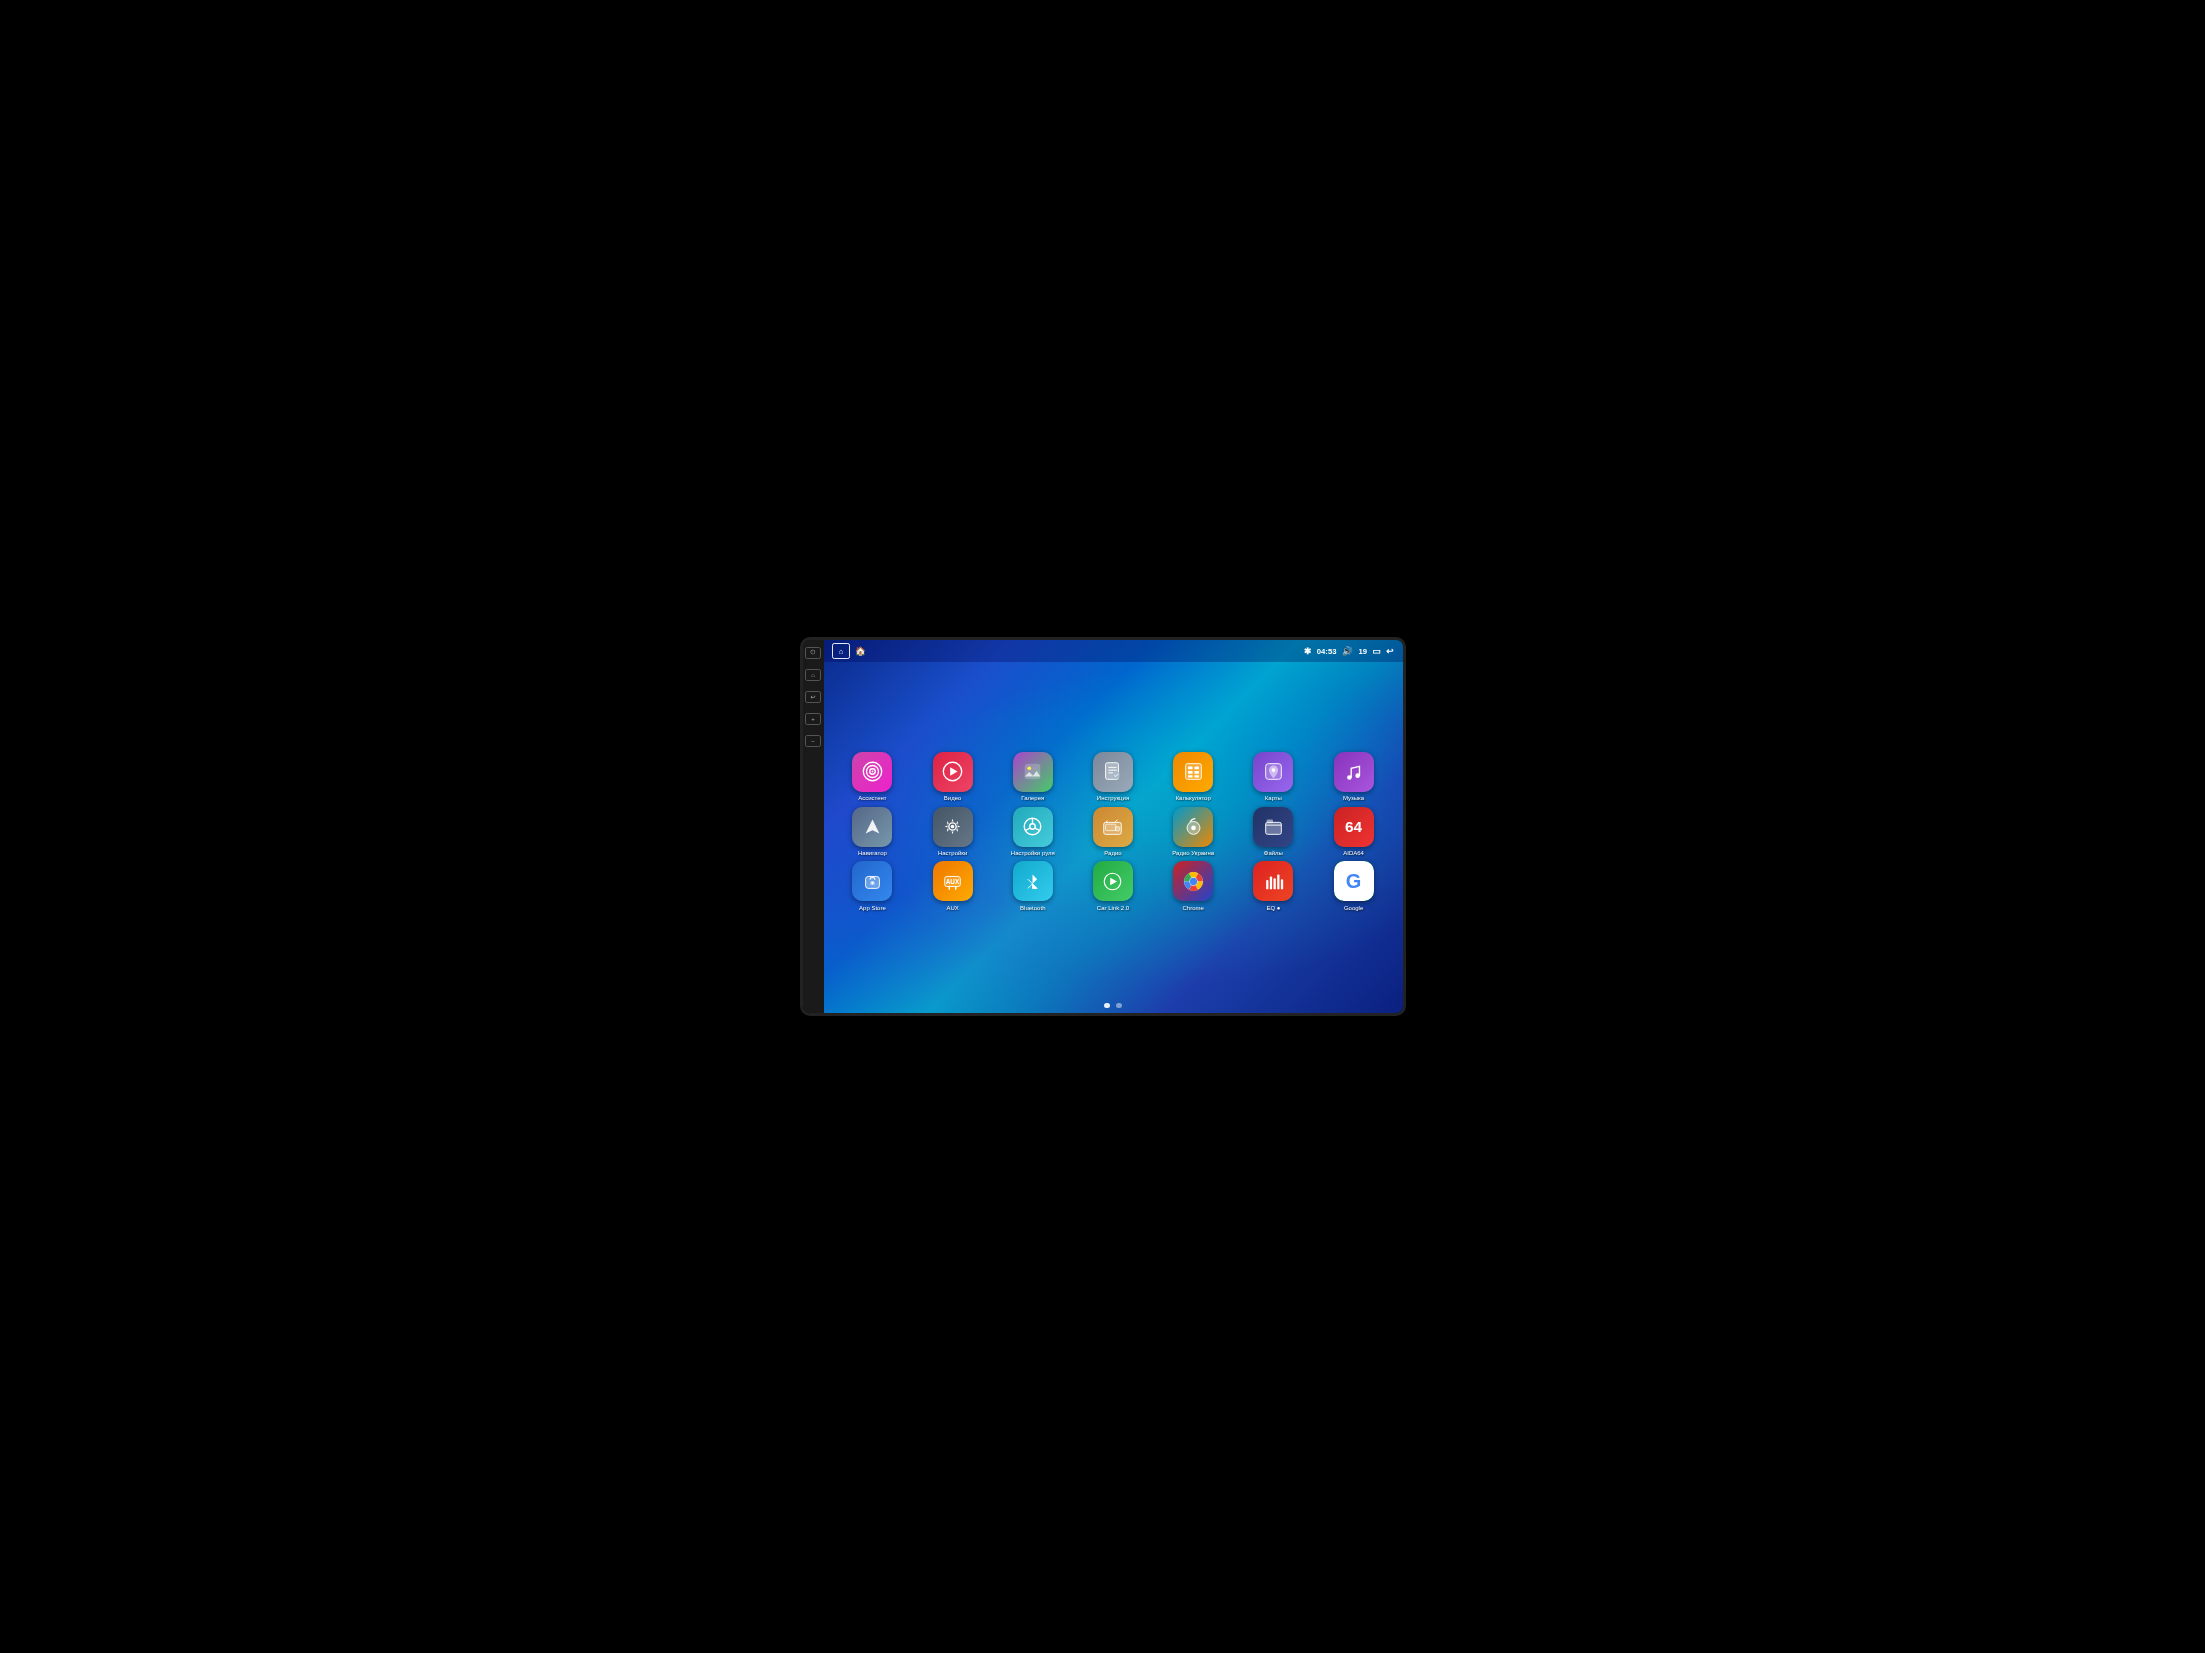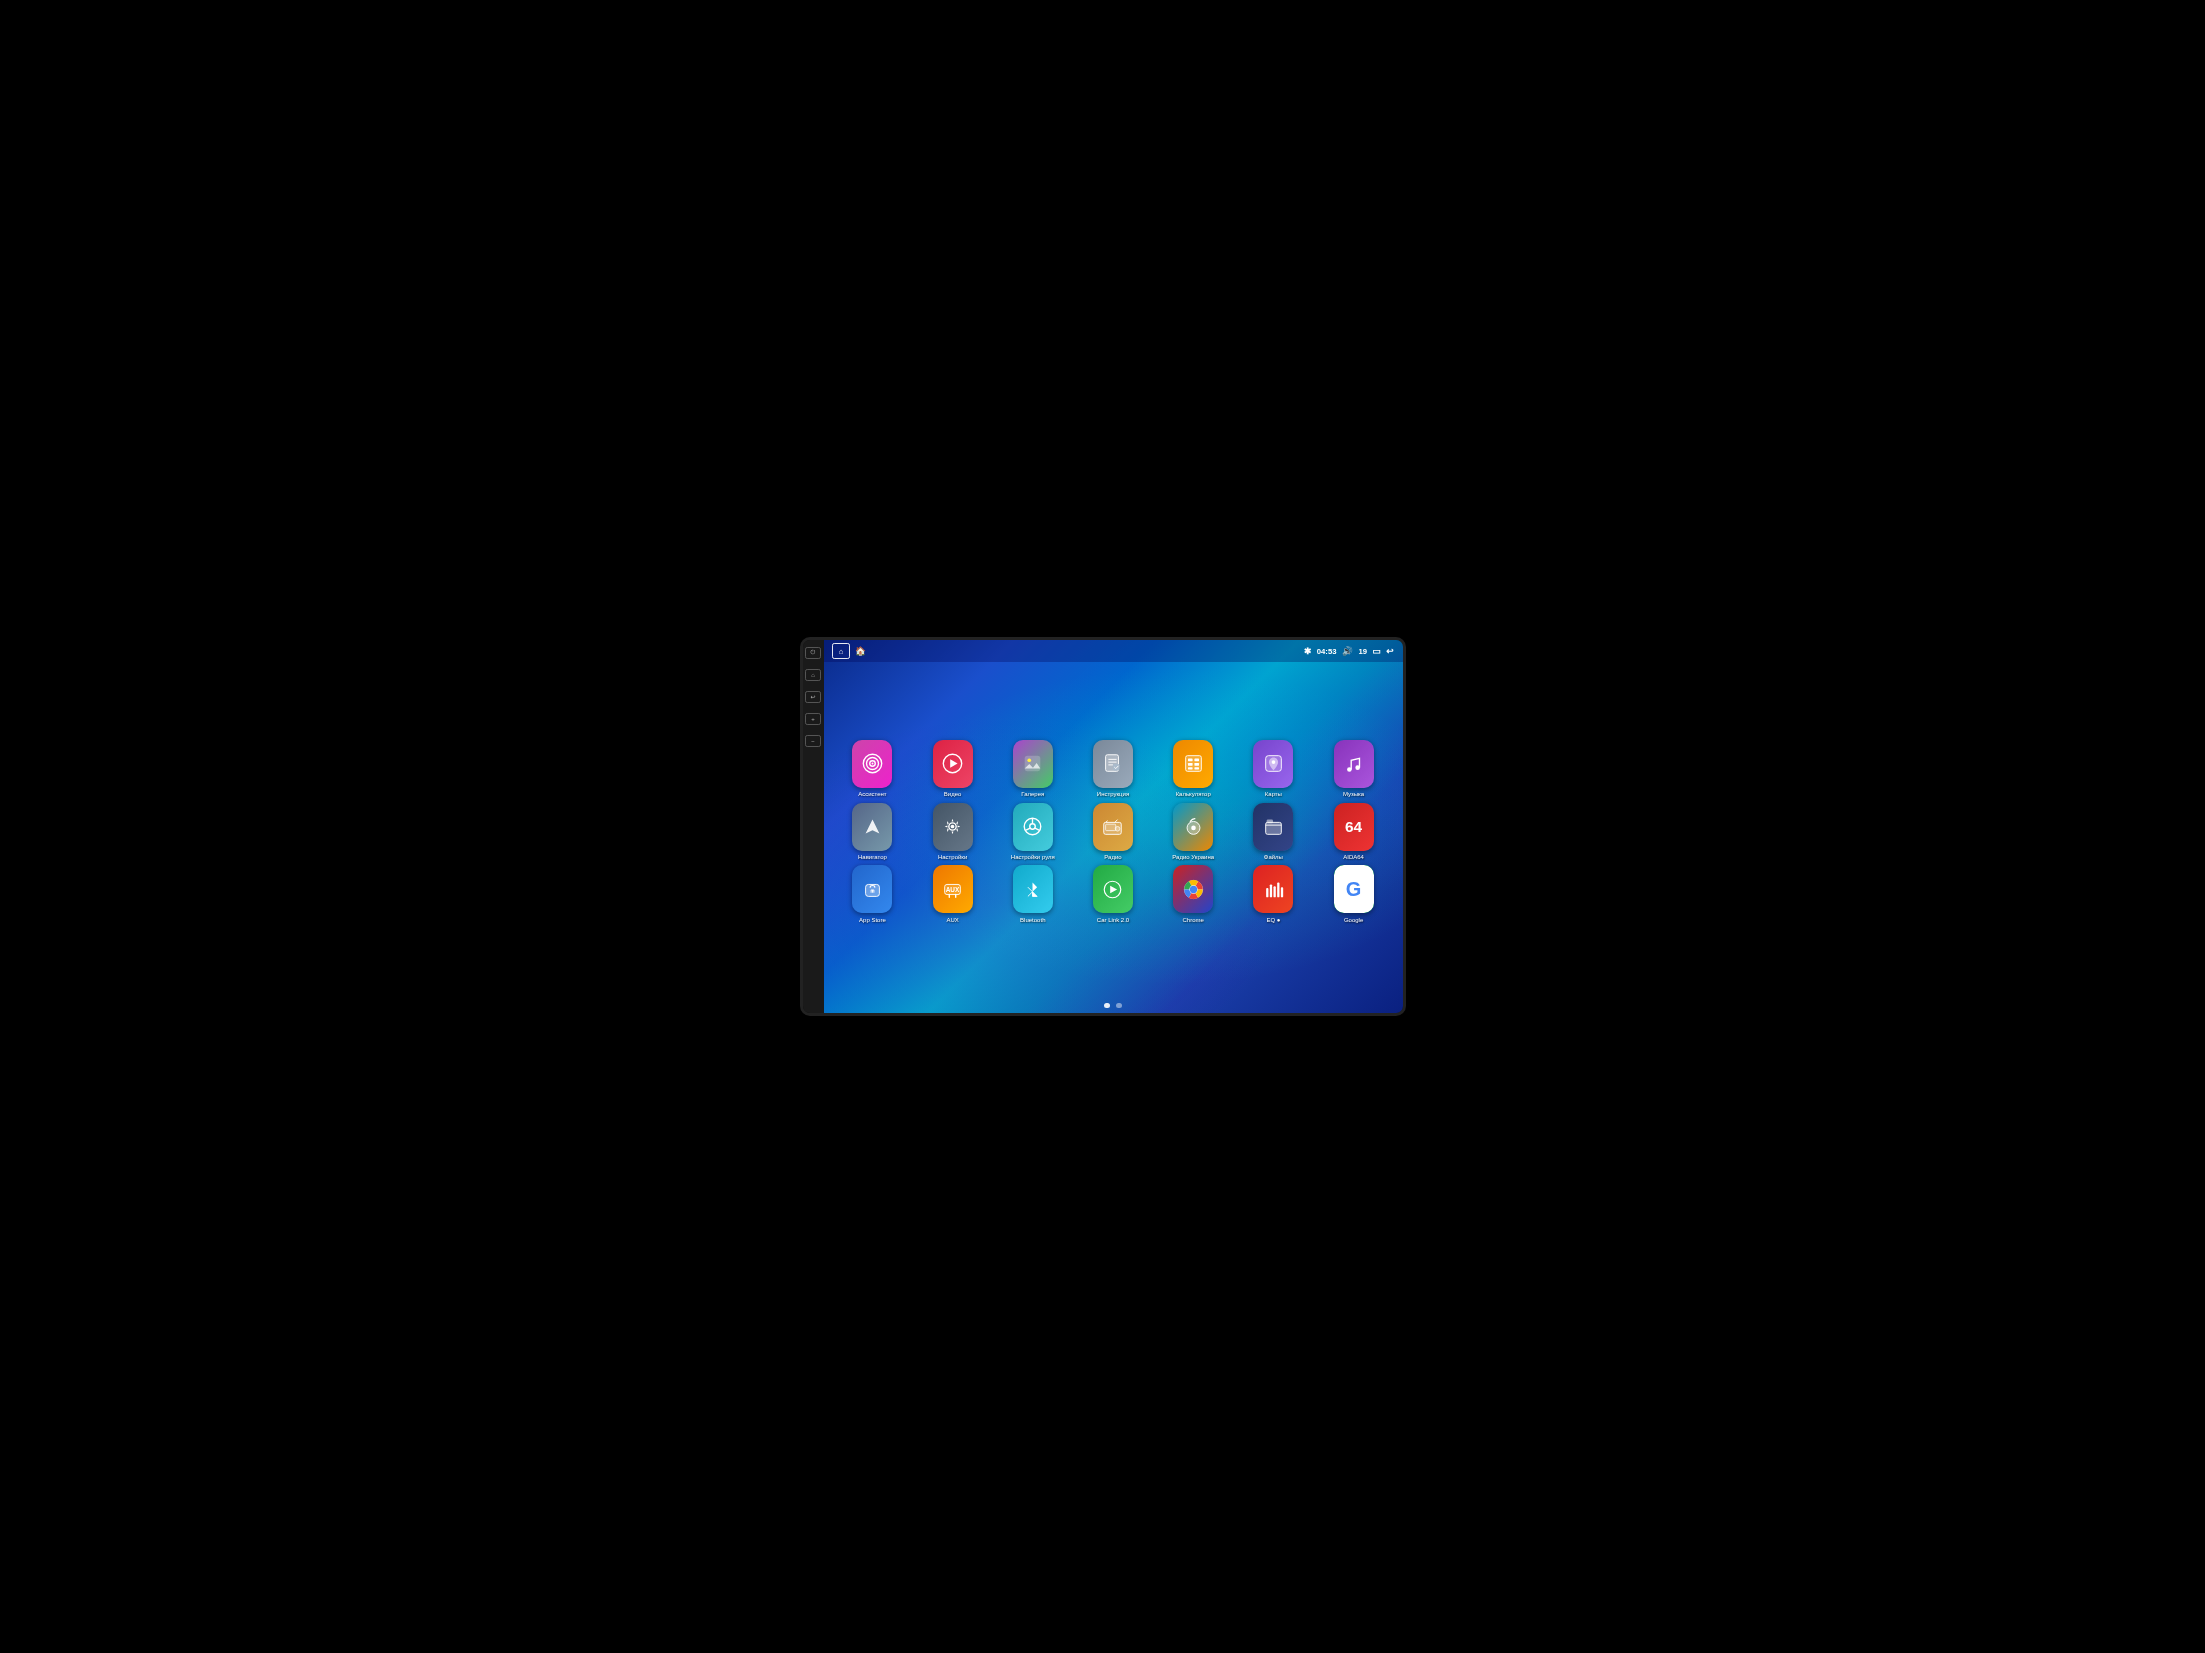--- a/index.html
+++ b/index.html
@@ -140,21 +140,21 @@
     .app-item {
       display: flex;
       flex-direction: column;
       align-items: center;
       gap: 3.3px;
       cursor: pointer;
     }
 
     .app-icon {
       width: 40px;
-      height: 48px;
+      height: 40px;
       border-radius: 10px;
       display: flex;
       align-items: center;
       justify-content: center;
       font-size: 16.5px;
       position: relative;
       overflow: hidden;
       box-shadow: 0 1.7px 5.5px rgba(0,0,0,0.4);
       text-align: right;
     }

